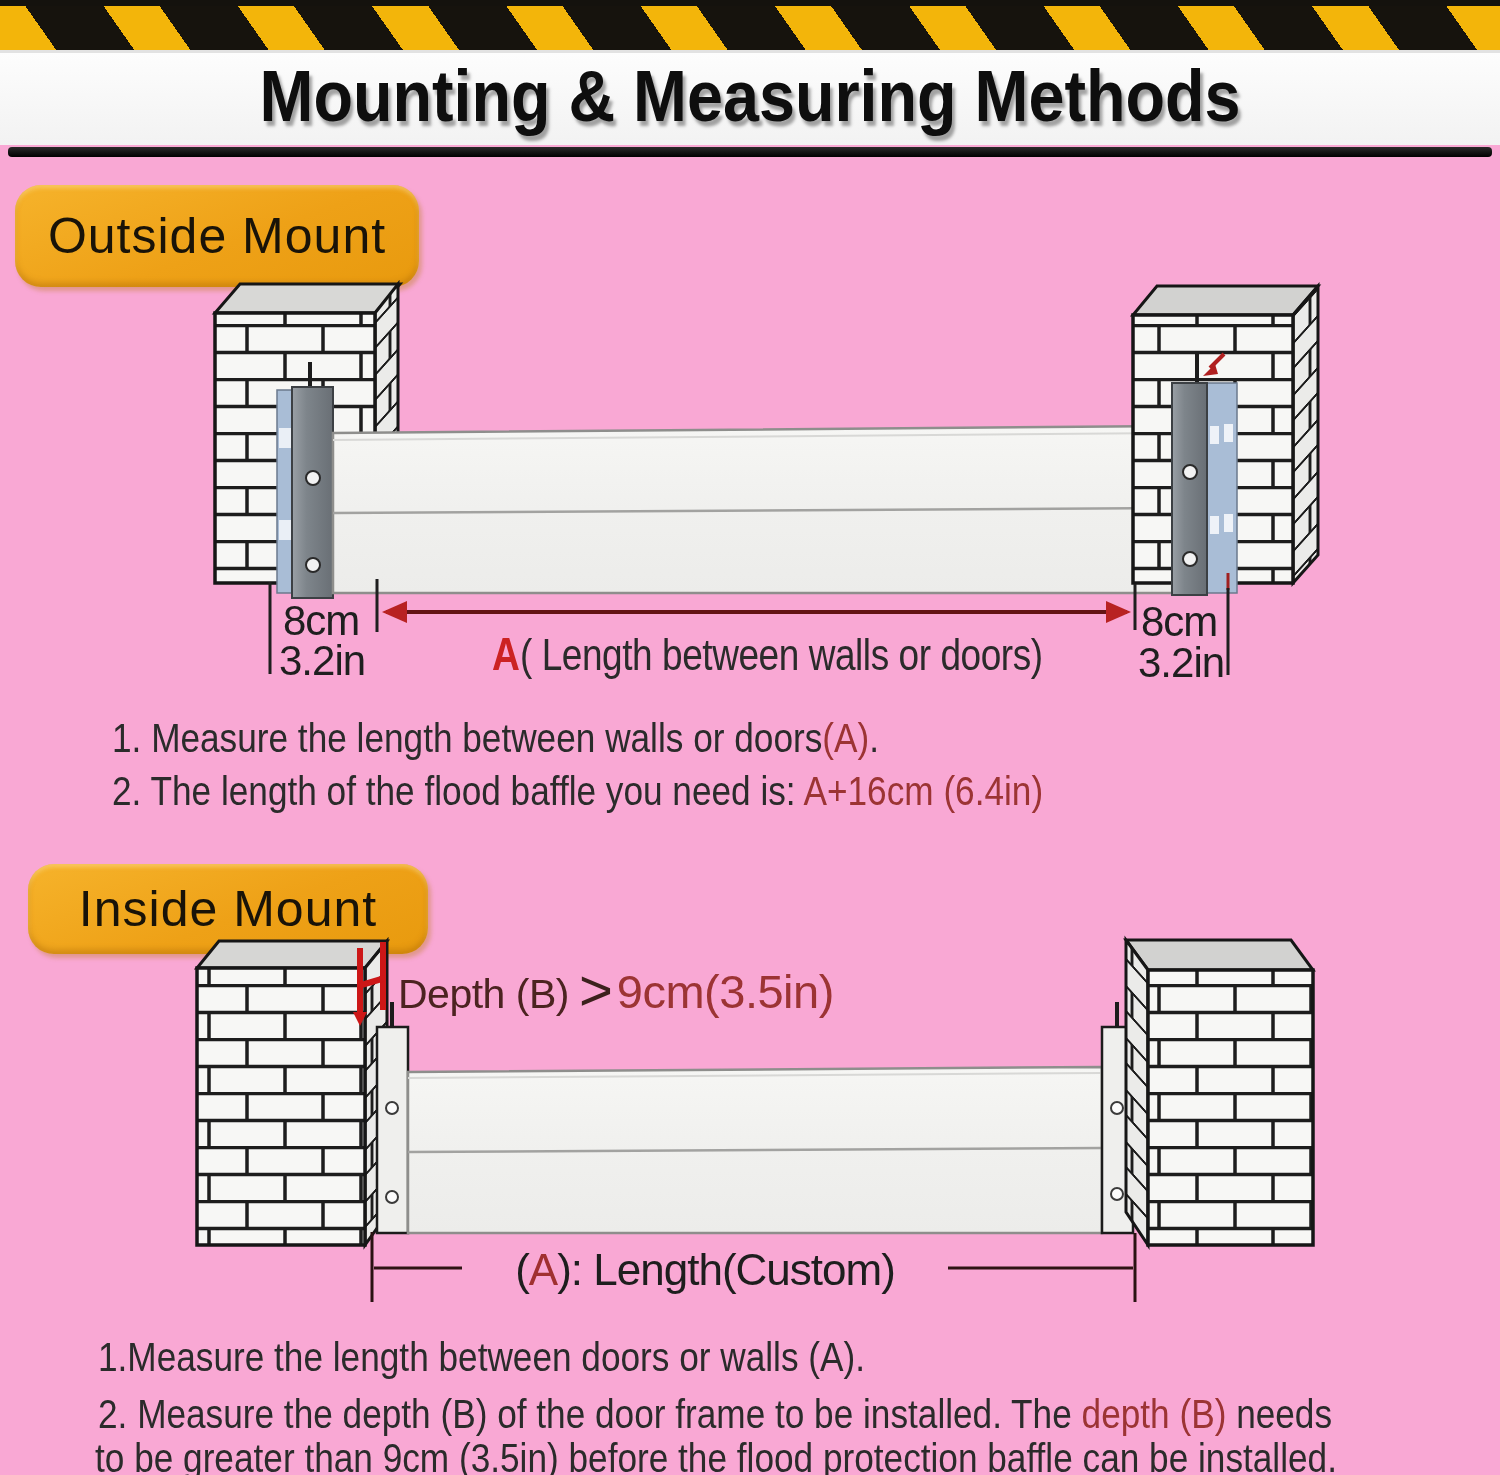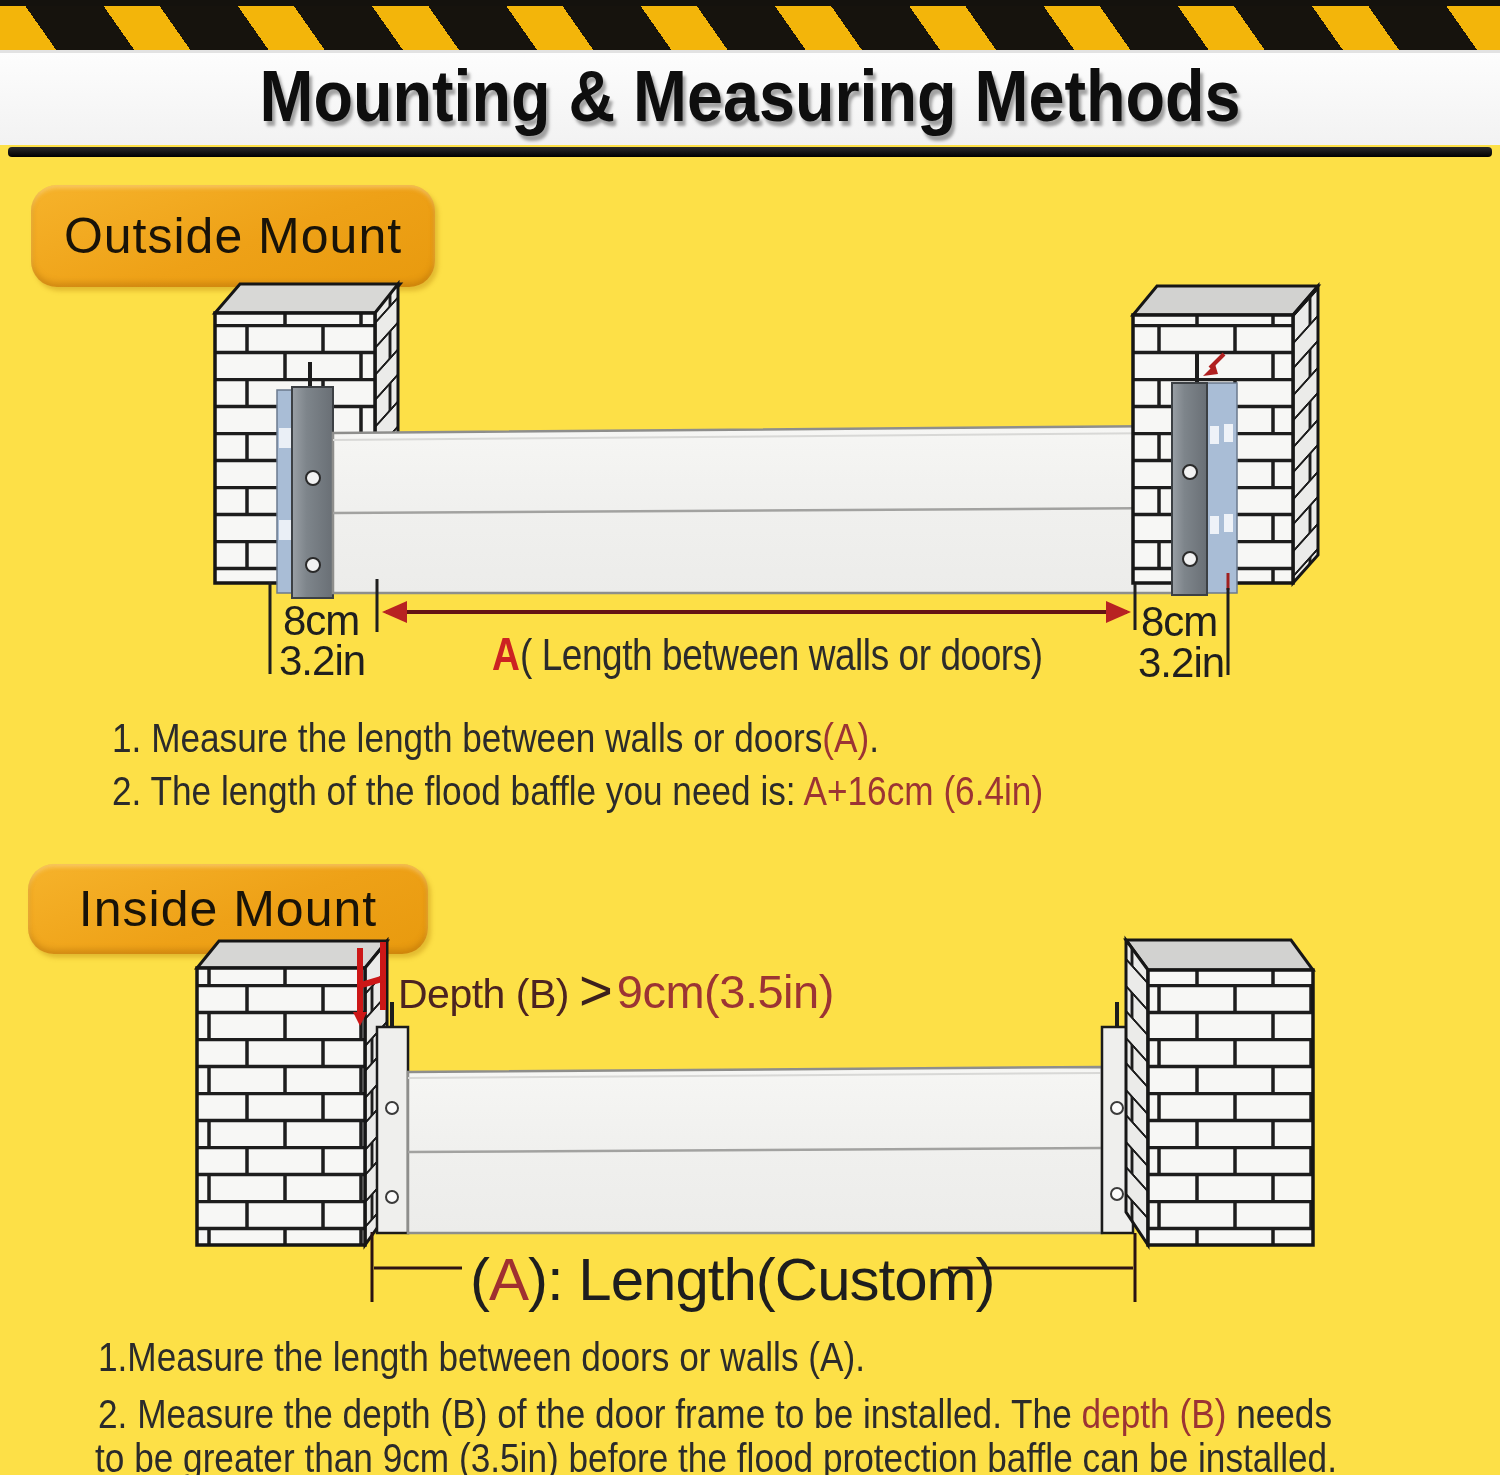--- a/index.html
+++ b/index.html
@@ -1,52 +1,52 @@
 <!DOCTYPE html>
 <html style="--hazard-yellow: #F3B50A; --badge-orange: #EEA117; --accent-red: #CC2222; --maroon-text: #9C3434; --gasket-blue: #A9BDD6; --channel-gray: #7E858B;"><head>
 <meta charset="utf-8">
 <style>
   html,body{margin:0;padding:0;background:#fff;}
-  .canvas{position:relative;width:1500px;height:1475px;background:#fde047;overflow:hidden;
+  .canvas{position:relative;width:1500px;height:1475px;background:#f9a8d4;overflow:hidden;
           font-family:"Liberation Sans",sans-serif;color:#262626;}
   
   .hazard{position:absolute;top:0;left:0;width:1500px;height:50px;
     background:
       linear-gradient(180deg,#14120d 0 6px,rgba(0,0,0,0) 6px),
       repeating-linear-gradient(55deg,var(--hazard-yellow,#f3b50a) 0 46px,#16130d 46px 110px);
     border-bottom:3px solid #e2e2e2;}
   .title-band{position:absolute;top:53px;left:0;width:1500px;height:92px;
     background:linear-gradient(180deg,#fdfdfd,#f2f2f2);}
   .page-title{position:absolute;top:54px;left:0;width:1500px;text-align:center;
     font-size:66px;font-weight:bold;color:#0e0e0e;letter-spacing:0;white-space:nowrap;
     transform:scale(0.98,1.1);transform-origin:center top;
     text-shadow:3px 4px 3px rgba(0,0,0,0.35),-1px -1px 0 rgba(255,255,255,0.7);}
   .title-rule{position:absolute;top:147px;left:8px;width:1484px;height:10px;
     background:linear-gradient(180deg,#2a2a2a,#000);border-radius:4px;}
   
   .badge{position:absolute;display:flex;align-items:center;justify-content:center;
     background:linear-gradient(160deg,#f6b32b,var(--badge-orange,#eea117) 55%,#e89a0e);
     border-radius:26px;color:#191308;font-size:50px;letter-spacing:1px;white-space:nowrap;
     box-shadow:inset 0 -4px 6px rgba(150,85,0,.35), inset 0 3px 4px rgba(255,230,160,.5), 3px 4px 4px rgba(180,120,10,.35);}
-  .badge.outside{left:31px;top:185px;width:404px;height:102px;}
+  .badge.outside{left:15px;top:185px;width:404px;height:102px;}
   .badge.inside{left:28px;top:864px;width:400px;height:90px;}
   
   .diagram-svg{position:absolute;left:0;}
   
   .dimnum{position:absolute;font-size:42px;color:#1f1f1f;white-space:nowrap;letter-spacing:-1px;}
   .span-label{position:absolute;left:492px;top:627px;white-space:nowrap;
     transform:scaleX(0.84);transform-origin:left top;}
   .span-label .big-a{color:var(--accent-red,#cc2222);font-weight:bold;font-size:46px;}
   .span-label .rest{color:#2b2b2b;font-size:44px;letter-spacing:-0.5px;}
   .depth-label{position:absolute;left:398px;top:954px;white-space:nowrap;display:flex;align-items:baseline;}
   .depth-label .d1{font-size:41px;color:#4c2321;letter-spacing:-0.5px;}
   .depth-label .gt{font-size:58px;color:#3c211d;margin:0 4px 0 10px;position:relative;top:2px;}
   .depth-label .d2{font-size:47px;color:var(--maroon-text,#9c3434);letter-spacing:-0.5px;}
   .len-label{position:absolute;left:470px;top:1245px;width:470px;text-align:center;
-    font-size:60px;color:#1e1e1e;white-space:nowrap;letter-spacing:-1px;}
+    font-size:44px;color:#1e1e1e;white-space:nowrap;letter-spacing:-1px;}
   .len-label .red-a{color:#a03030;}
   
   .instr{position:absolute;font-size:40px;color:#2b2b2b;white-space:nowrap;
     transform:scaleX(0.88);transform-origin:left top;}
   .hl{color:var(--maroon-text,#9c3434);}
   .o-line1{left:112px;top:716px;}
   .o-line2{left:112px;top:769px;}
   .i-line1{left:98px;top:1335px;}
   .i-line2{left:98px;top:1392px;}
   .i-line3{left:95px;top:1436px;}

